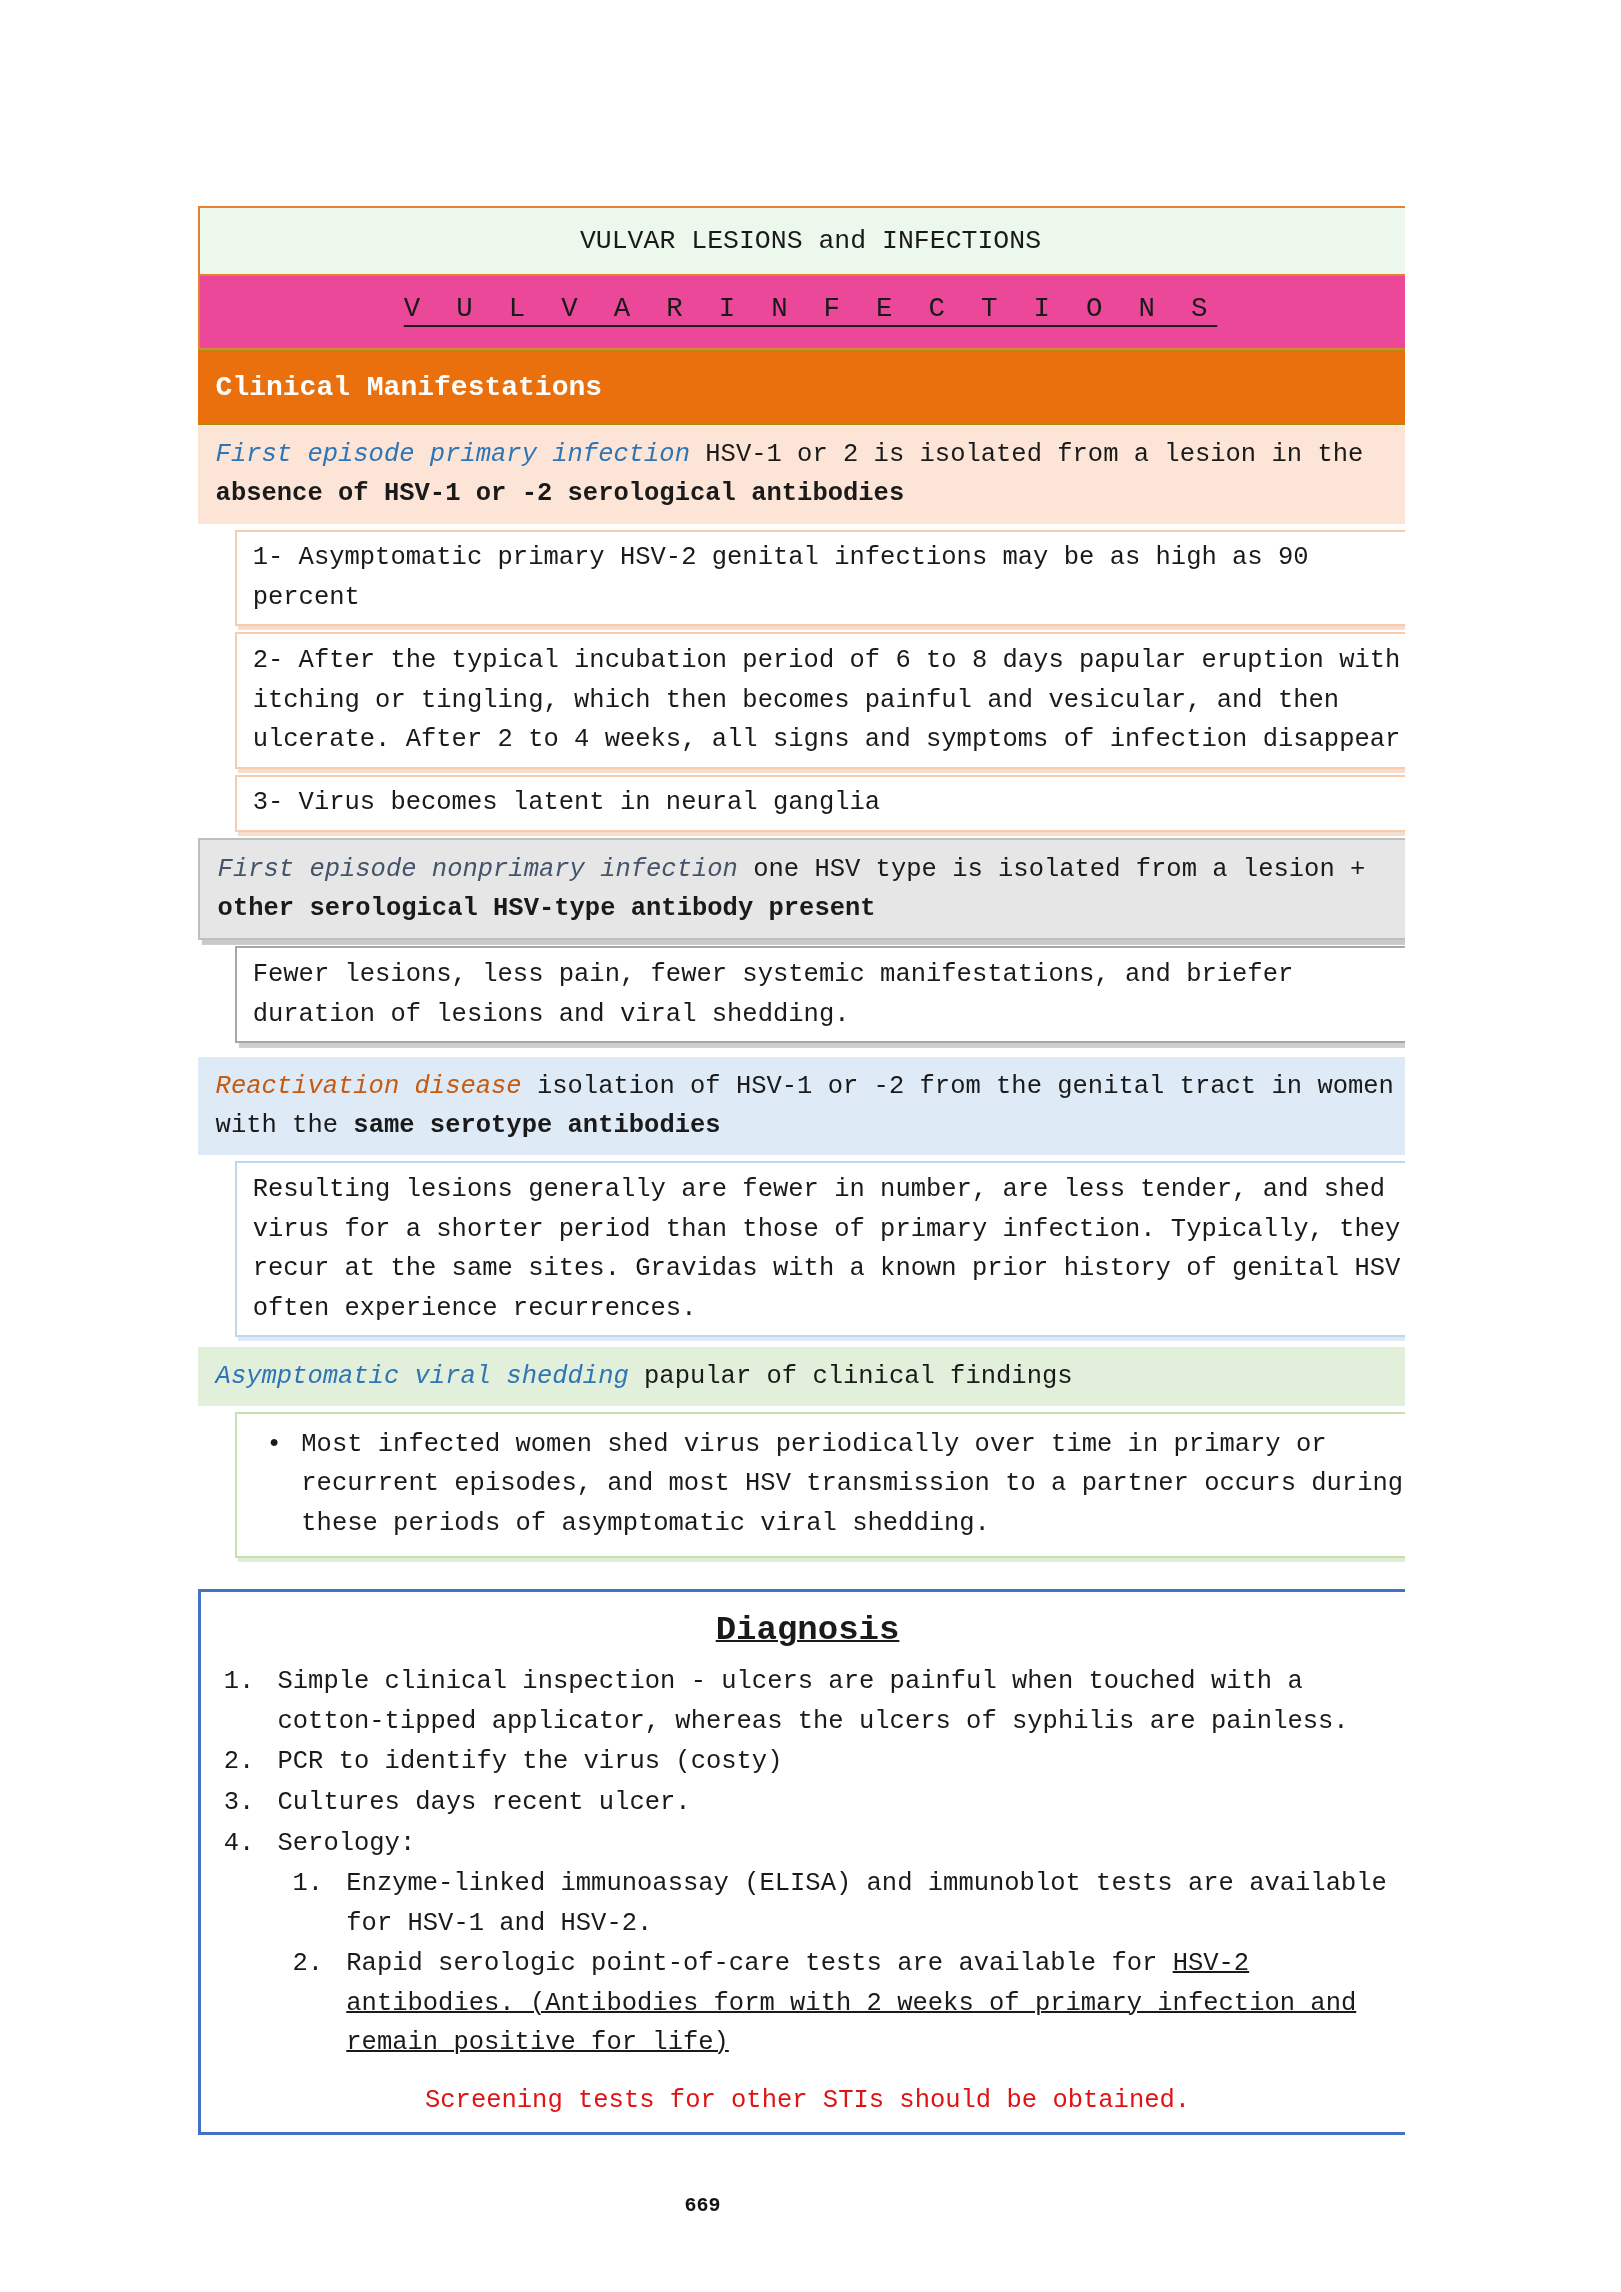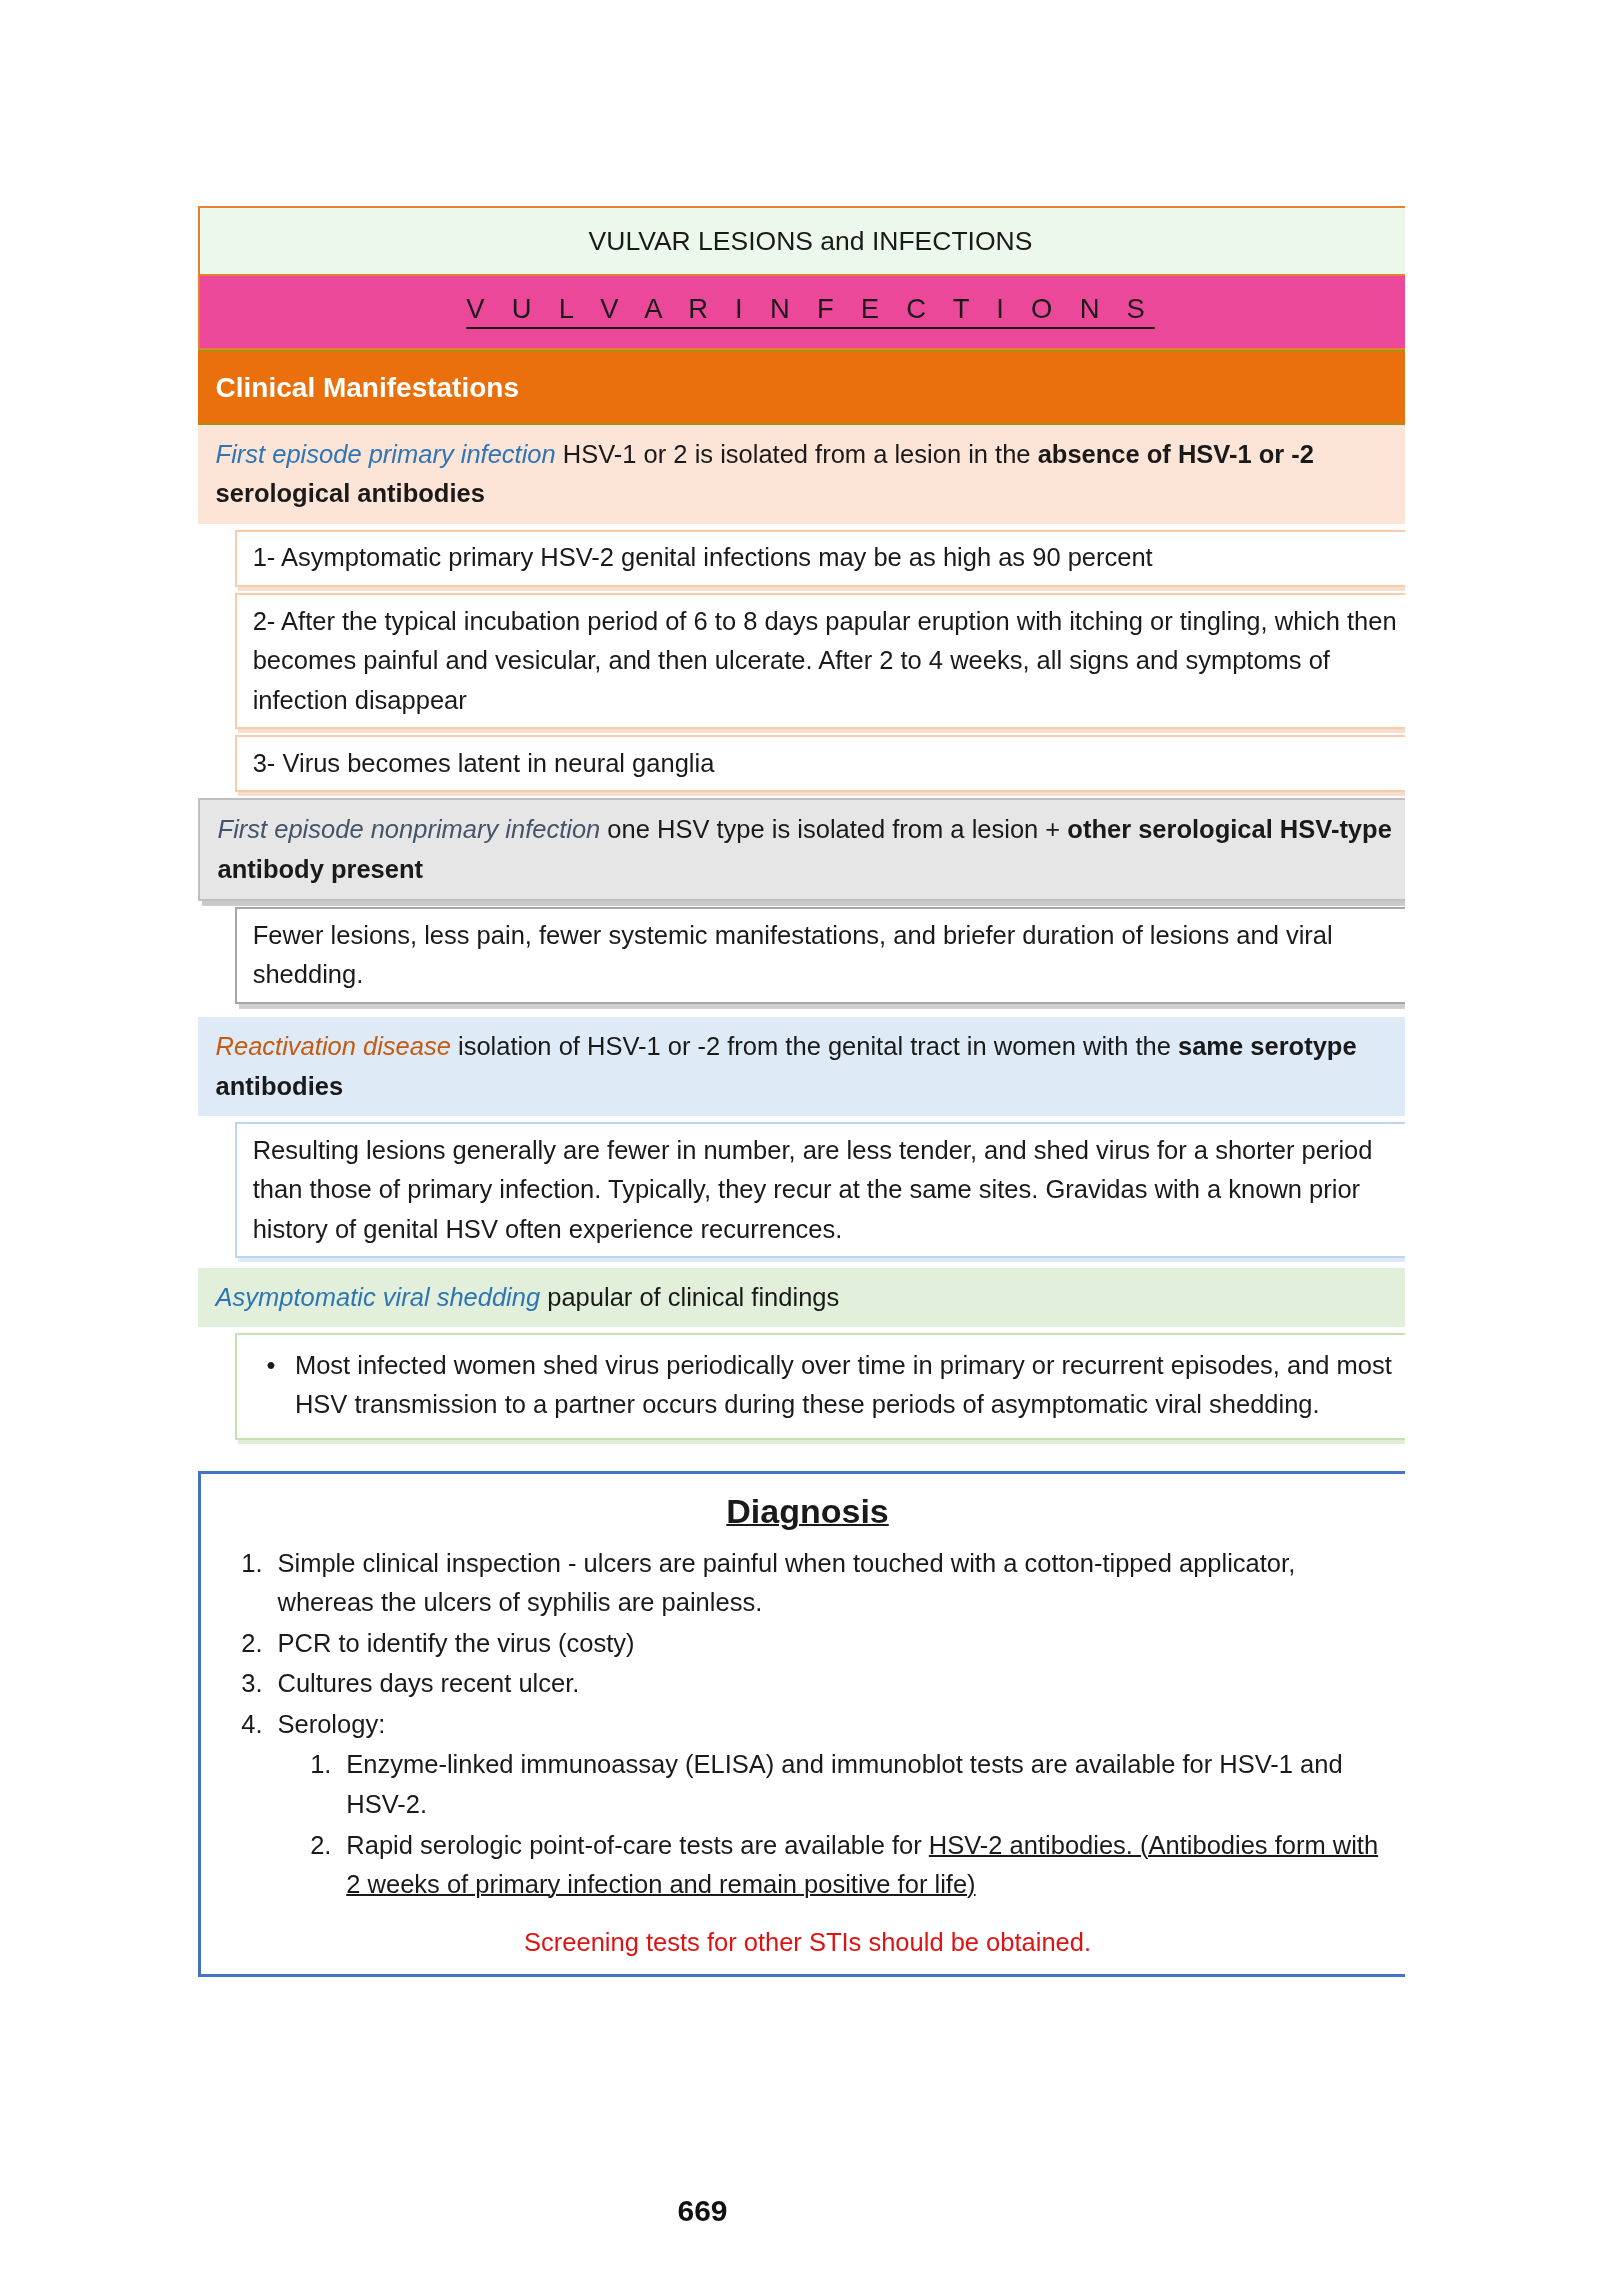--- a/index.html
+++ b/index.html
@@ -2,21 +2,21 @@
 <html><head>
 <meta charset="utf-8">
 <style>
   * { box-sizing: border-box; margin: 0; padding: 0; }
   html, body { background: #ffffff; }
   .page {
     position: relative;
     width: 1405px;
     height: 2293px;
     background: #ffffff;
-    font-family: Liberation Sans, sans-serif;
+    font-family: Liberation Mono, monospace;
     color: #1a1a1a;
     overflow: hidden;
   }
   .doc {
     position: absolute;
     left: 198px;
     top: 206px;
     width: 1225px;
     font-size: 25.5px;
     line-height: 1.55;
@@ -101,21 +101,21 @@
   ol.diag-sublist { margin: 1px 0 0; padding-left: 61px; }
   ol.diag-sublist > li { padding-left: 7.8px; margin: 1px 0; }
   .u { text-decoration: underline; text-decoration-thickness: 2px; }
   .warning { color: #e01313; text-align: center; margin-top: 18px; }
 
   .page-number {
     position: absolute;
     left: 0; right: 0;
     top: 2194px;
     text-align: center;
-    font-size: 30px;
+    font-size: 20px;
     font-weight: bold;
     color: #111111;
   }
 </style>
 </head>
 <body>
 
 <div class="page">
   <div class="doc">
 

